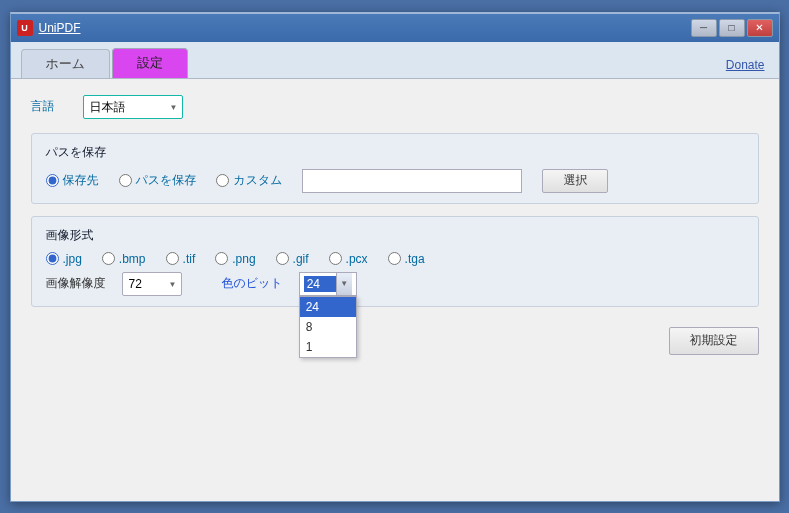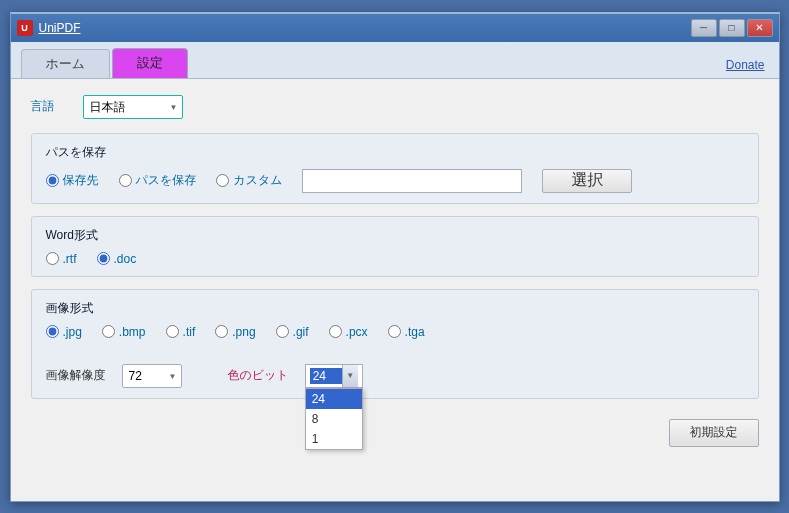--- a/index.html
+++ b/index.html
@@ -159,26 +159,26 @@
     .path-input {
       height: 24px;
       border: 1px solid #aab;
       background: white;
       width: 220px;
       padding: 0 4px;
       font-size: 12px;
     }
     .browse-btn {
       height: 24px;
-      padding: 0 28px;
+      padding: 0 20px;
       background: linear-gradient(to bottom, #f5f5f5, #e0e0e0);
       border: 1px solid #aab;
       border-radius: 2px;
       cursor: pointer;
-      font-size: 16px;
+      font-size: 12px;
       color: #333;
     }
     .bottom-row {
       display: flex;
       justify-content: flex-end;
       margin-top: 10px;
       padding-top: 8px;
     }
     .action-btn {
       height: 28px;
@@ -348,37 +348,24 @@
         </label>
         <label class="radio-item">
           <input type="radio" name="savepath" style="">
           <span>カスタム</span>
         </label>
         <input type="text" class="path-input" value="" style="">
         <button class="browse-btn">選択</button>
       </div>
     </div>
 
-    <div class="divider-section">
-      <div class="section-title">Word形式</div>
-      <div class="radio-group">
-        <label class="radio-item">
-          <input type="radio" name="wordformat" style="">
-          <span>.rtf</span>
-        </label>
-        <label class="radio-item">
-          <input type="radio" name="wordformat" checked="" style="">
-          <span>.doc</span>
-        </label>
-      </div>
-    </div>
 
     <div class="divider-section">
       <div class="section-title">画像形式</div>
-      <div class="radio-group" style="margin-bottom:25px;">
+      <div class="radio-group" style="margin-bottom:6px;">
         <label class="radio-item">
           <input type="radio" name="imgformat" checked="" style="">
           <span>.jpg</span>
         </label>
         <label class="radio-item">
           <input type="radio" name="imgformat" style="">
           <span>.bmp</span>
         </label>
         <label class="radio-item">
           <input type="radio" name="imgformat" style="">
@@ -405,21 +392,21 @@
       <div style="display:flex; align-items:center; gap:16px; position:relative;">
         <span style="font-size:12px; color:#333;font-family:Liberation Mono, monospace;">画像解像度</span>
         <div class="img-res-wrapper">
           <select class="img-res-select">
             <option>72</option>
             <option>96</option>
             <option>150</option>
             <option>300</option>
           </select>
         </div>
-        <span style="font-size:12px; color:#be185d; margin-left:30px;">色のビット</span>
+        <span style="font-size:12px; color:#1d4ed8; margin-left:24px;">色のビット</span>
 
         <div class="dropdown-container" style="position:relative;">
           <div class="dropdown-display">
             <span class="dd-value">24</span>
             <span class="dd-arrow">▼</span>
           </div>
 
           <div class="dropdown-popup">
             <div class="dd-option selected">24</div>
             <div class="dd-option">8</div>

